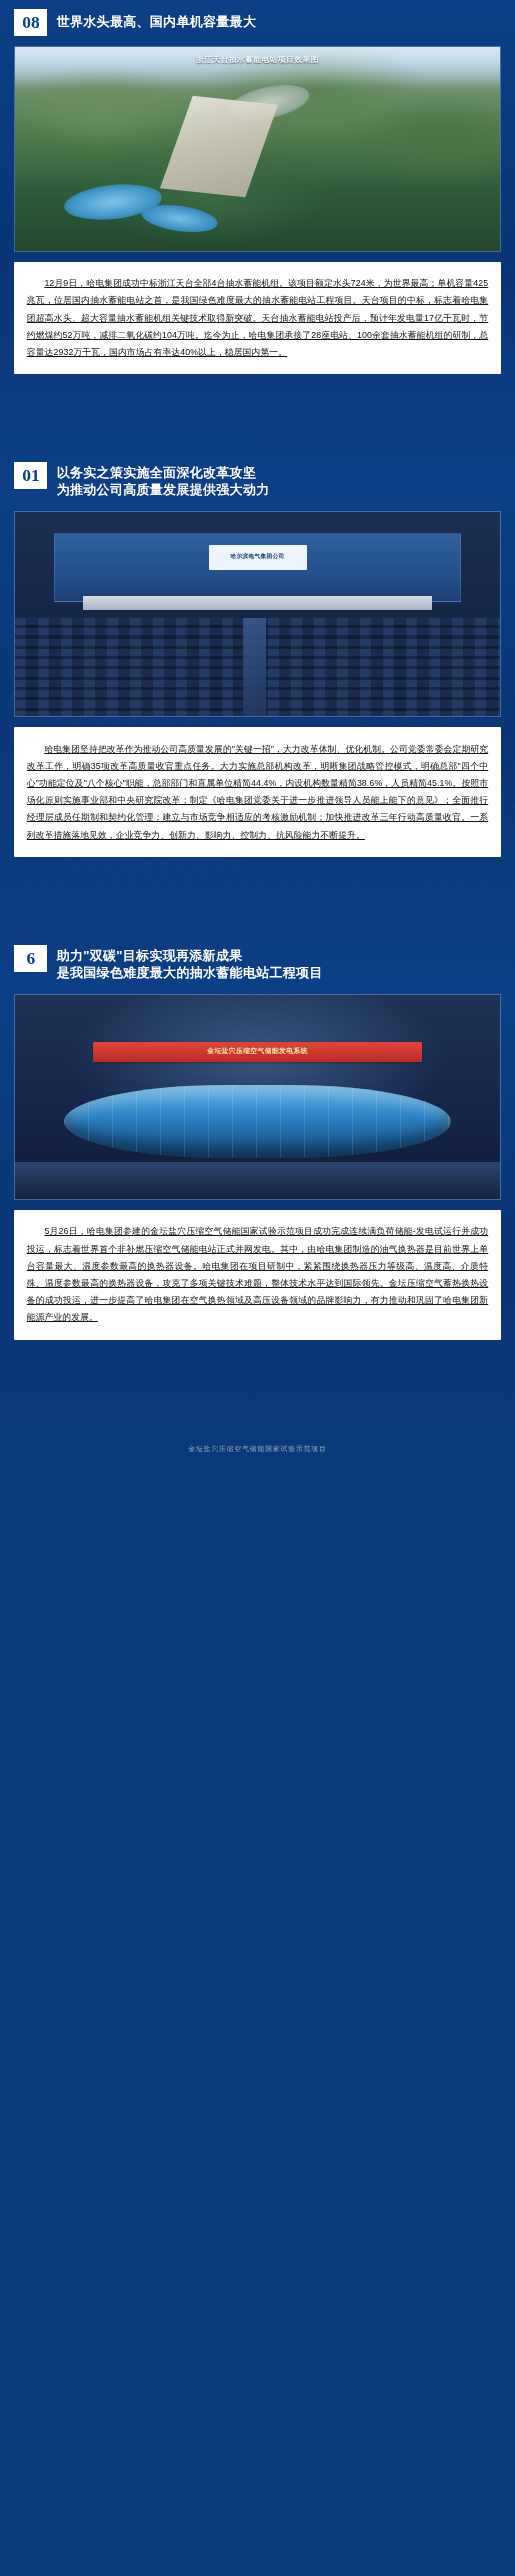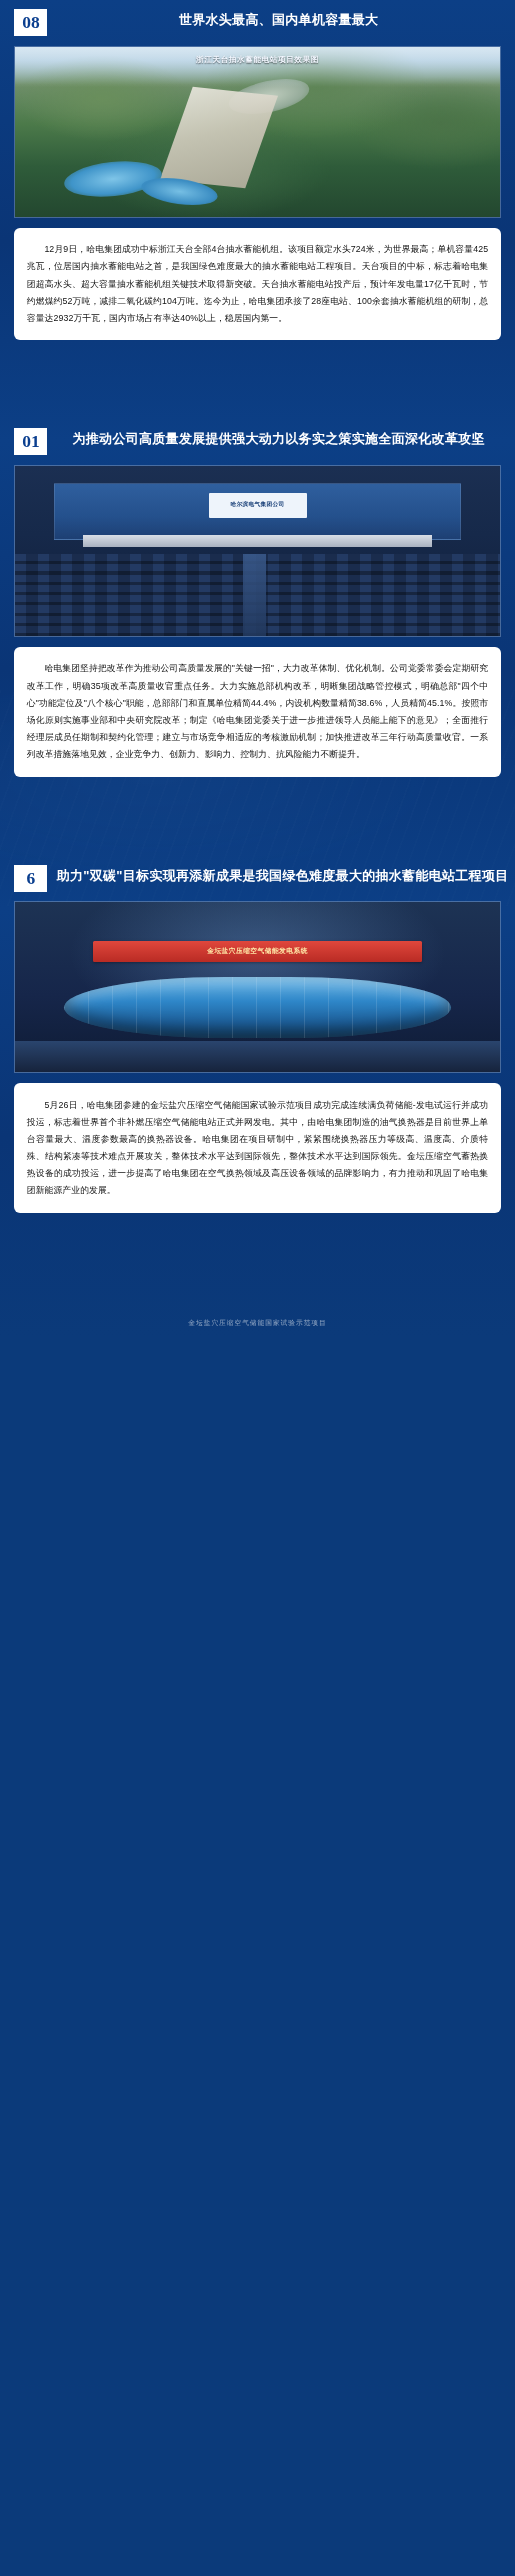--- a/index.html
+++ b/index.html
@@ -49,21 +49,21 @@
     font-family: "Liberation Serif", serif;
     display: flex;
     align-items: center;
     justify-content: center;
     letter-spacing: 0px;
   }
   .headline-text {
     flex: 1 1 auto;
     padding: 3.1px 0 3.1px 9.3px;
     display: flex;
-    flex-direction: row;
+    flex-direction: column;
     justify-content: center;
   }
   .headline-text .line {
     font-size: 13px;
     font-weight: bold;
     line-height: 1.28;
     color: #ffffff;
     letter-spacing: 0.3px;
     white-space: nowrap;
   }
@@ -71,21 +71,21 @@
   
   .photo-wrap {
     margin: 9.3px 14.4px 0 14.4px;
     position: relative;
     border: 0.5px solid rgba(255,255,255,0.25);
     overflow: hidden;
   }
   .photo {
     position: relative;
     width: 100%;
-    height: 170px;
+    height: 204px;
     overflow: hidden;
   }
   
   .photo1 {
     background:
       linear-gradient(180deg, #b9cfe0 0%, #9fc0d6 8%, #6f8f6a 22%, #4c7a4a 45%, #2f5c3a 70%, #23472f 100%);
   }
   .p1-ridge {
     position: absolute; inset: 0;
     background:
@@ -230,21 +230,22 @@
     position: absolute; left: 0; right: 0; bottom: 0; height: 18%;
     background: linear-gradient(180deg, #2a456e, #16233c);
   }
 
   
   .card {
     margin: 10.3px 14.4px 0 14.4px;
     background: #ffffff;
     color: #111111;
     padding: 13.4px 12.4px 13.4px 12.4px;
-    border-radius: 6px;
+    border-radius: 1px;
+    text-decoration: underline;
   }
   .card p {
     margin: 0;
     font-size: 8.8px;
     line-height: 1.95;
     text-align: justify;
     text-indent: 2em;
     font-family: "Liberation Sans", sans-serif;
     color: #111111;
     letter-spacing: 0.1px;
@@ -300,22 +301,22 @@
     <div class="card">
       <p>12月9日，哈电集团成功中标浙江天台全部4台抽水蓄能机组。该项目额定水头724米，为世界最高；单机容量425兆瓦，位居国内抽水蓄能电站之首，是我国绿色难度最大的抽水蓄能电站工程项目。天台项目的中标，标志着哈电集团超高水头、超大容量抽水蓄能机组关键技术取得新突破。天台抽水蓄能电站投产后，预计年发电量17亿千瓦时，节约燃煤约52万吨，减排二氧化碳约104万吨。迄今为止，哈电集团承接了28座电站、100余套抽水蓄能机组的研制，总容量达2932万千瓦，国内市场占有率达40%以上，稳居国内第一。</p>
     </div>
     <div class="gap-after-card big"></div>
   </div>
 
   <div class="section">
     <div class="headline">
       <div class="headline-num">01</div>
       <div class="headline-text">
+        <div class="line">以务实之策实施全面深化改革攻坚</div>
         <div class="line">为推动公司高质量发展提供强大动力</div>
-        <div class="line">以务实之策实施全面深化改革攻坚</div>
       </div>
     </div>
 
     <div class="photo-wrap">
       <div class="photo photo2">
         <div class="p2-stage"></div>
         <div class="p2-screen">哈尔滨电气集团公司</div>
         <div class="p2-table"></div>
         <div class="p2-seats"></div>
         <div class="p2-aisle"></div>
@@ -341,21 +342,21 @@
       <div class="photo photo3">
         <div class="p3-room"></div>
         <div class="p3-banner">金坛盐穴压缩空气储能发电系统</div>
         <div class="p3-vessel"></div>
         <div class="p3-vessel-ring"></div>
         <div class="p3-floor"></div>
       </div>
     </div>
 
     <div class="card">
-      <p>5月26日，哈电集团参建的金坛盐穴压缩空气储能国家试验示范项目成功完成连续满负荷储能-发电试运行并成功投运，标志着世界首个非补燃压缩空气储能电站正式并网发电。其中，由哈电集团制造的油气换热器是目前世界上单台容量最大、温度参数最高的换热器设备。哈电集团在项目研制中，紧紧围绕换热器压力等级高、温度高、介质特殊、结构紧凑等技术难点开展攻关，整体技术水平达到国际领先，整体技术水平达到国际领先。金坛压缩空气蓄热换热设备的成功投运，进一步提高了哈电集团在空气换热领域及高压设备领域的品牌影响力，有力推动和巩固了哈电集团新能源产业的发展。</p>
+      <p>5月26日，哈电集团参建的金坛盐穴压缩空气储能国家试验示范项目成功完成连续满负荷储能-发电试运行并成功投运，标志着世界首个非补燃压缩空气储能电站正式并网发电。其中，由哈电集团制造的油气换热器是目前世界上单台容量最大、温度参数最高的换热器设备。哈电集团在项目研制中，紧紧围绕换热器压力等级高、温度高、介质特殊、温度参数最高的换热器设备，攻克了多项关键技术难题，整体技术水平达到国际领先。金坛压缩空气蓄热换热设备的成功投运，进一步提高了哈电集团在空气换热领域及高压设备领域的品牌影响力，有力推动和巩固了哈电集团新能源产业的发展。</p>
     </div>
     <div class="gap-after-card"></div>
   </div>
 
   <div class="footer-watermark">
     <div class="wm-text">金坛盐穴压缩空气储能国家试验示范项目</div>
   </div>
 
 </div>
 

